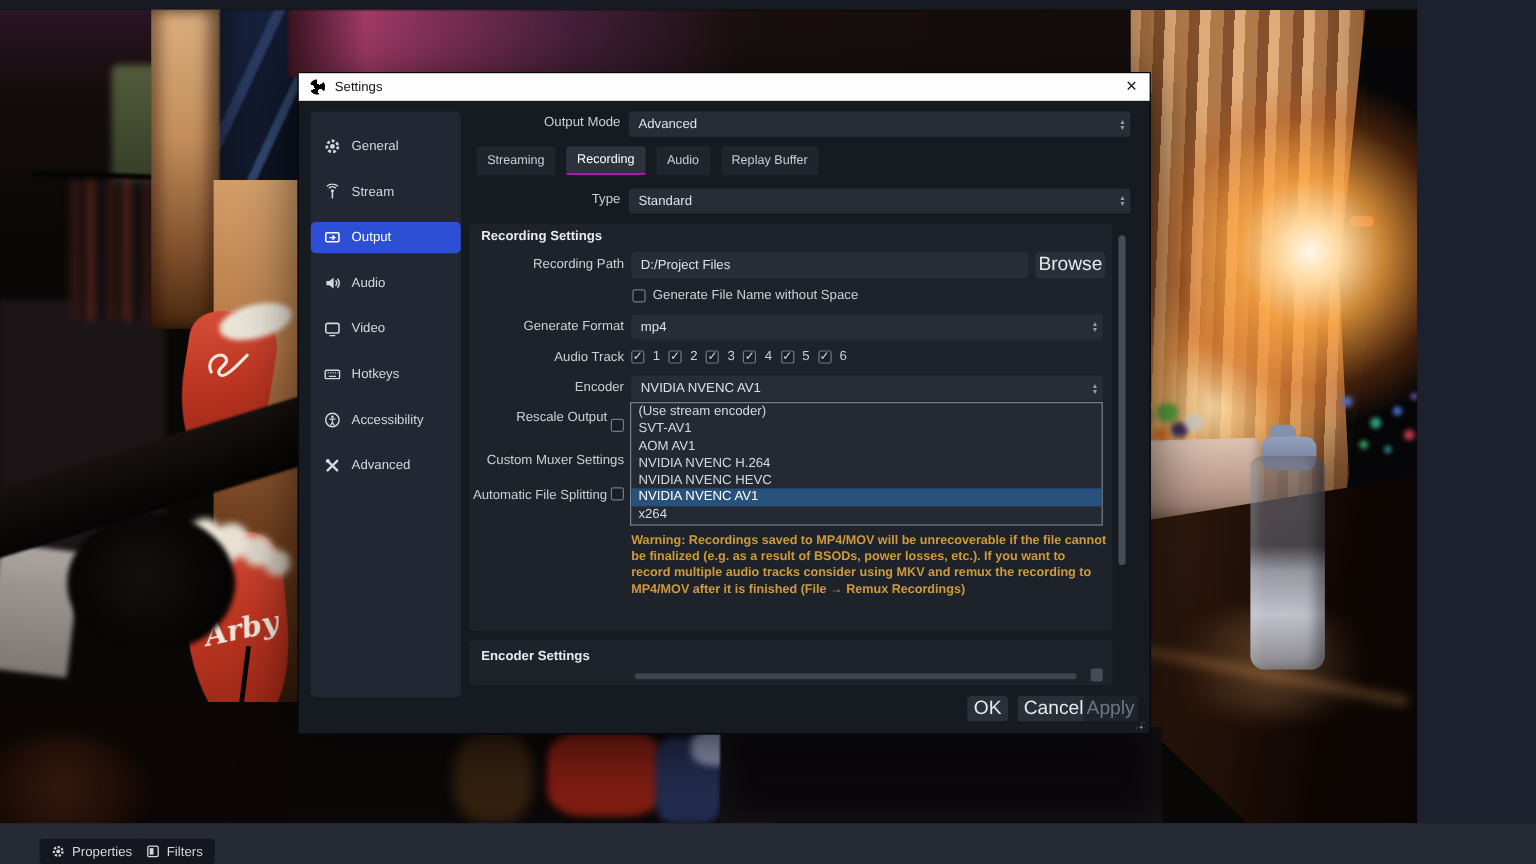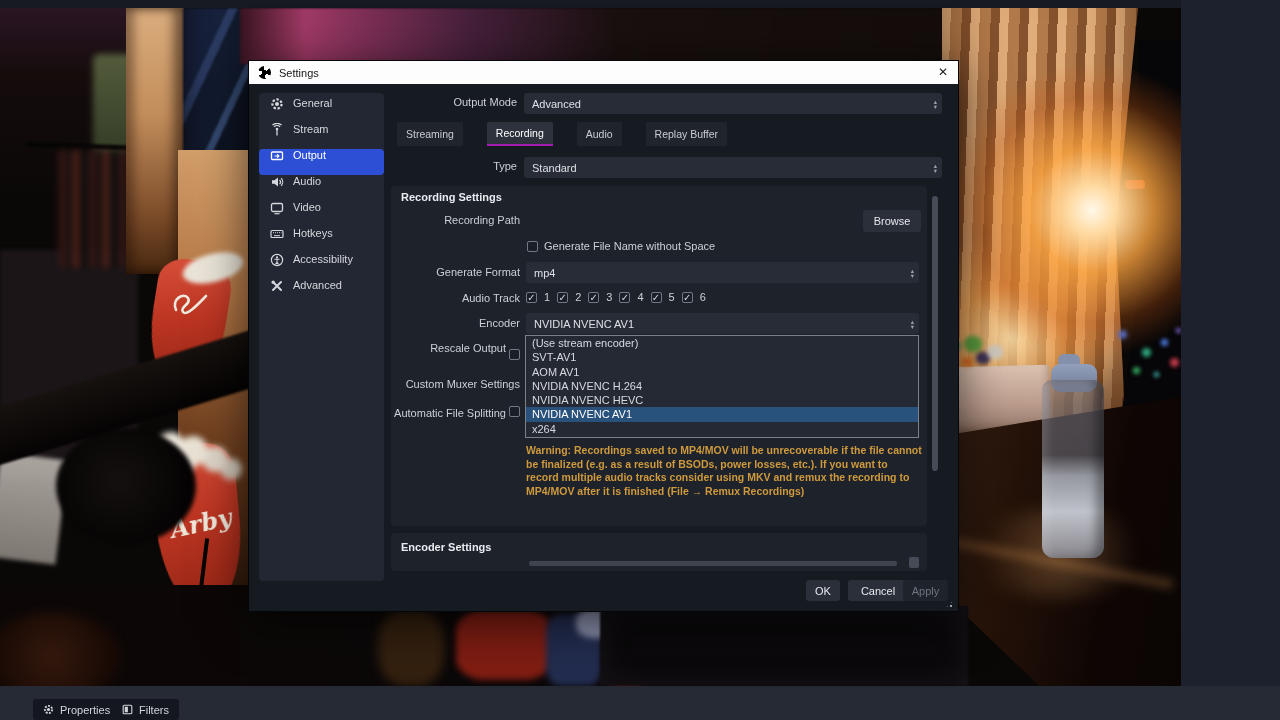--- a/index.html
+++ b/index.html
@@ -115,35 +115,35 @@
   #dlg .abs { position:absolute; }
   .titlebar { left:0; top:0; width:709px; height:23px; background:#fdfdfd; display:flex; align-items:center; }
   .obs-logo { width:13px; height:13px; border-radius:50%; margin-left:9px;
     background:radial-gradient(circle at 50% 50%, #000 0 2.6px, transparent 2.7px),
       conic-gradient(#fff 0 50deg,#000 50deg 120deg,#fff 120deg 170deg,#000 170deg 240deg,#fff 240deg 290deg,#000 290deg 360deg); }
   .dlg-title { margin-left:8px; font-size:11px; color:#141414; }
   .dlg-close { position:absolute; right:0; top:0; width:30px; height:23px; text-align:center; line-height:23px;
     color:#222; font-size:12px; }
 
   .sidebar { left:10px; top:32px; width:125px; height:488px; background:#222733; border-radius:4px; padding-top:4px; }
-  .side-item { position:relative; height:26px; display:flex; align-items:flex-start; gap:9px; padding-left:11px;
-    color:#d4d7dc; font-size:11px; border-radius:4px; }
+  .side-item { position:relative; height:26px; display:flex; align-items:center; gap:9px; padding-left:11px;
+    color:#d4d7dc; font-size:11px; border-radius:4px;margin-top:12px; }
   .side-item svg { flex:0 0 auto; }
   .side-item.sel { background:#2d4fd6; color:#fff; }
 
   .flabel { color:#ccd0d6; font-size:11px; text-align:right; }
   .combo, .tinput { background:#272c36; border-radius:3px; color:#dde0e5; font-size:11px;
     display:flex; align-items:center; padding:0 8px; }
   .spin { position:absolute; right:5px; top:0; height:100%; display:flex; flex-direction:column;
     justify-content:center; color:#9aa0ab; font-size:6.5px; line-height:5px; text-align:center; }
-  .btn { background:#2a2f3a; border-radius:3px; color:#e6e8ec; font-size:11px;
+  .btn { background:#2a2f3a; border-radius:3px; color:#e6e8ec; font-size:16px;
     display:flex; align-items:center; justify-content:center; }
   .btn.disabled { background:#1f232c; color:#6f747d; }
 
-  .tabs { left:148px; top:61px; height:24px; display:flex; gap:24px; }
+  .tabs { left:148px; top:61px; height:24px; display:flex; gap:9px; }
   .tab { background:#20242d; color:#c9ccd3; font-size:10.5px; line-height:24px; padding:0 9px;
     border-radius:2px 2px 0 0; height:24px; }
   .tab.active { background:#2d323d; color:#fff; border-bottom:2px solid #a21caf; line-height:22px; }
 
   .group { background:#1d222b; border-radius:4px; }
   .gtitle { font-size:11px; font-weight:bold; color:#e9ebef; }
 
   .cb { width:11px; height:11px; border:1px solid #737984; border-radius:2px; background:#1a1f27;
     color:#d2d6dd; font-size:10px; line-height:9px; text-align:center; overflow:hidden; }
   .cb span { position:static; }
@@ -327,20 +327,23 @@
       <span class="spin">
           <span>▴</span>
           <span>▾</span>
         </span>
     </div>
 
     <div class="group abs" style="left:142px;top:125px;width:536px;height:340px">
       <div class="gtitle abs" style="left:10px;top:5px">Recording Settings</div>
 
       <div class="flabel abs" style="left:0;top:28px;width:129px">Recording Path</div>
+      <div class="tinput abs" style="left:135px;top:24px;width:331px;height:22px">
+        <span>D:/Project Files</span>
+      </div>
       <div class="btn abs" style="left:472px;top:24px;width:58px;height:22px">Browse</div>
 
       <div class="cb abs" style="left:136px;top:55px"></div>
       <div class="cblabel abs" style="left:153px;top:54px">Generate File Name without Space</div>
 
       <div class="flabel abs" style="left:0;top:80px;width:129px">Generate Format</div>
       <div class="combo abs" style="left:135px;top:76px;width:393px;height:21px">
         <span>mp4</span>
         <span class="spin">
             <span>▴</span>

